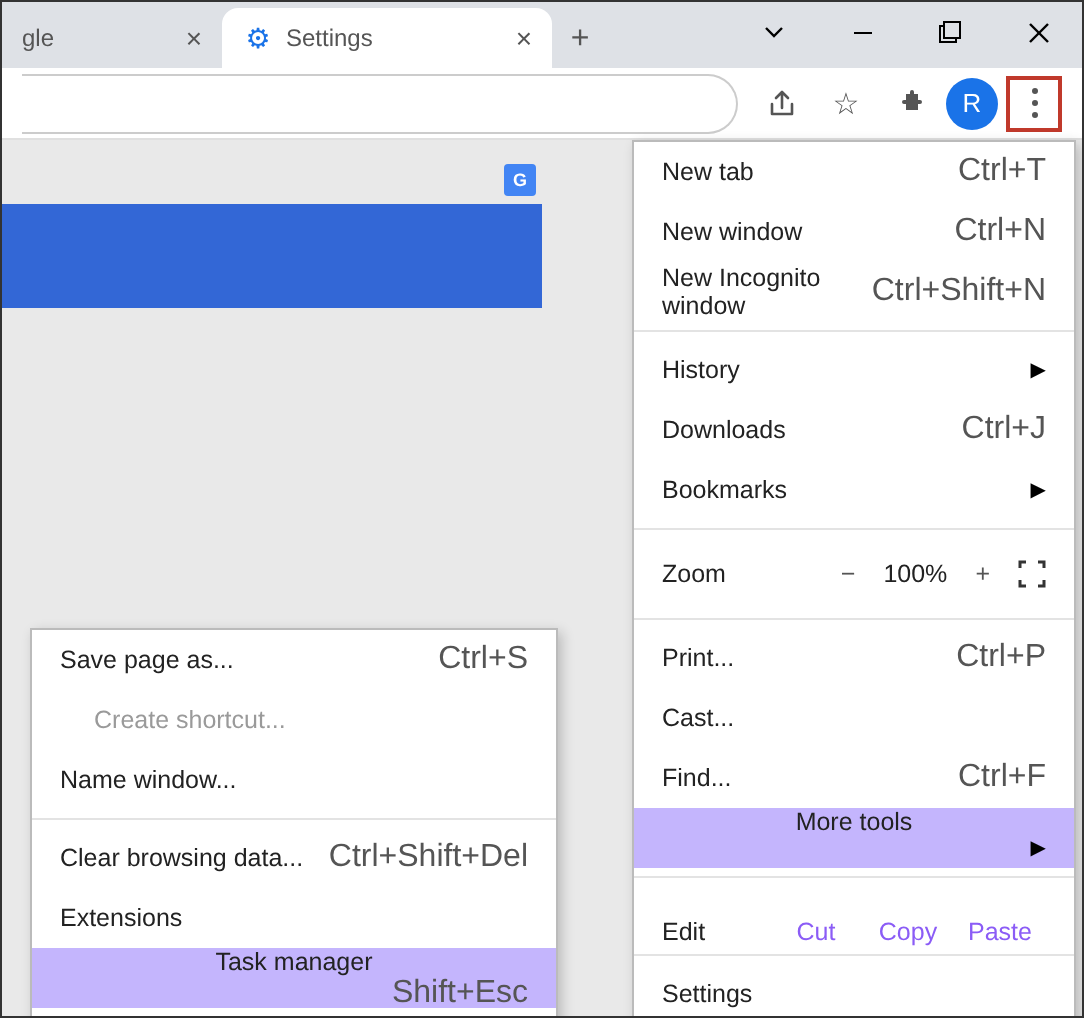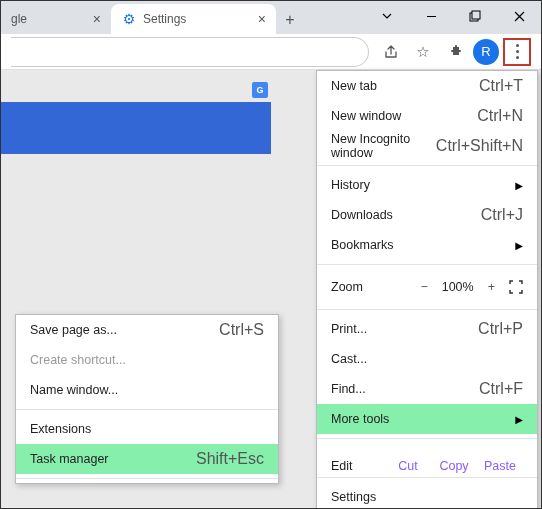--- a/index.html
+++ b/index.html
@@ -25,23 +25,23 @@
   .dots span { width: 3px; height: 3px; background: #555; border-radius: 50%; }
   
   .content { background: #e9e9e9; height: 440px; position: relative; }
   .gicon { position: absolute; top: 12px; right: 273px; width: 16px; height: 16px; background: #4285f4; border-radius: 2px; color: #fff; font-size: 9px; display: flex; align-items: center; justify-content: center; font-weight: bold; }
   .bluebar { position: absolute; top: 32px; left: 0; width: 270px; height: 52px; background: #3367d6; }
   
   .menu { position: absolute; background: #fff; border: 1px solid #bbb; box-shadow: 2px 2px 6px rgba(0,0,0,.2); font-size: 12.5px; color: #222; }
   .menu-main { top: 69px; right: 3px; width: 222px; }
   .menu-sub { top: 313px; left: 14px; width: 264px; }
   .mitem { height: 30px; display: flex; align-items: center; padding: 0 14px; }
-  .mitem.hov { background: #86efac; }
+  .mitem.hov { background: #c4b5fd; flex-direction: column; }
   .mitem .sc { margin-left: auto; color: #555; font-size: 16px; }
-  .mitem.disabled { color: #9a9a9a; }
+  .mitem.disabled { color: #9a9a9a; margin-left: 17px; }
   .mitem .arrow { margin-left: auto; color: #000; font-size: 10px; }
   .sep { height: 1px; background: #e3e3e3; margin: 4px 0; }
   .zoomrow { height: 36px; display: flex; align-items: center; padding: 0 14px; }
   .zoomrow .zlbl { flex: 0 0 auto; }
   .zoomrow .zctl { margin-left: auto; display: flex; align-items: center; gap: 14px; }
   .zctl .zbtn { color: #555; }
   .fsicon svg { display: block; }
   .editrow { height: 30px; display: flex; align-items: flex-end; padding: 0 14px; gap: 0; }
   .editrow .elbl { width: 54px; }
   .editrow .ebtn { flex: 1; text-align: center; color: #8b5cf6; }
@@ -194,20 +194,24 @@
       <span class="sc">Ctrl+S</span>
     </div>
   <div class="mitem disabled">
       <span>Create shortcut...</span>
     </div>
   <div class="mitem">
       <span>Name window...</span>
     </div>
   <div class="sep"></div>
   <div class="mitem">
+      <span>Clear browsing data...</span>
+      <span class="sc">Ctrl+Shift+Del</span>
+    </div>
+  <div class="mitem">
       <span>Extensions</span>
     </div>
   <div class="mitem hov" style="position:relative">
       <span>Task manager</span>
       <span class="sc">Shift+Esc</span>
     </div>
   <div class="sep"></div>
 
 </div>
 

